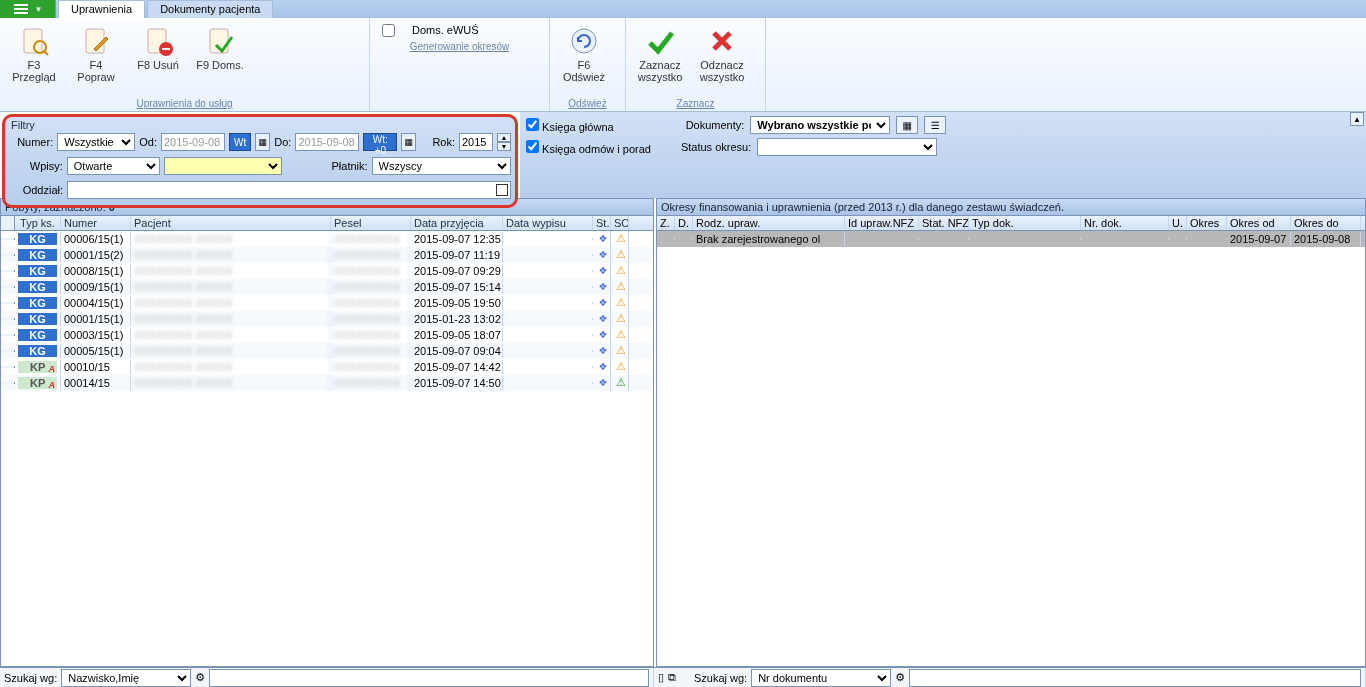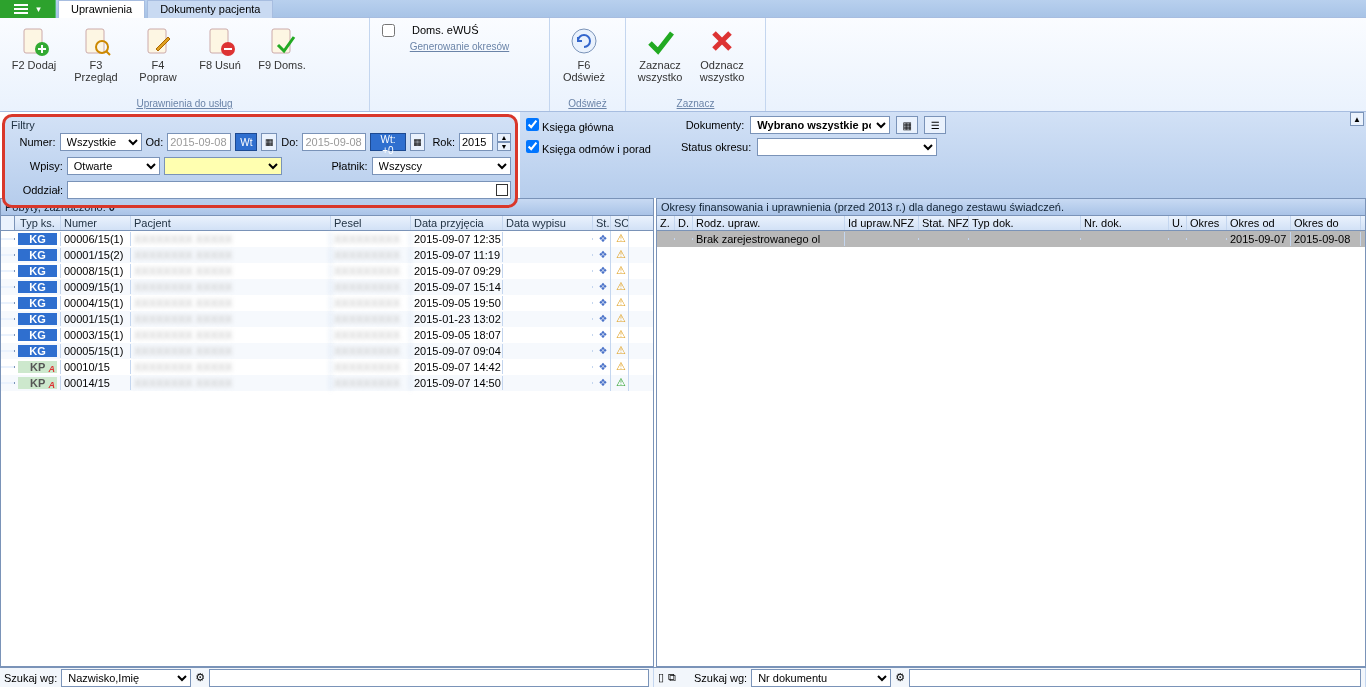--- a/index.html
+++ b/index.html
@@ -115,30 +115,20 @@
   <div class="tabs-filler"></div>
 </div>
 
 <div class="ribbon">
   <div class="ribbon-group" style="width:370px">
     <div class="ribbon-buttons">
       <div class="ribbon-btn">
         <span class="icon">
             <svg width="32" height="32">
               <rect x="6" y="4" width="18" height="24" rx="2" fill="#fdf6e3" stroke="#caa"></rect>
-              <circle cx="24" cy="24" r="7" fill="#3a3"></circle>
-              <path d="M24 20v8M20 24h8" stroke="#fff" stroke-width="2"></path>
-            </svg>
-          </span>
-        <div class="ribbon-btn-label">F2  Dodaj</div>
-      </div>
-      <div class="ribbon-btn">
-        <span class="icon">
-            <svg width="32" height="32">
-              <rect x="6" y="4" width="18" height="24" rx="2" fill="#fdf6e3" stroke="#caa"></rect>
               <circle cx="22" cy="22" r="6" fill="none" stroke="#c80" stroke-width="2"></circle>
               <line x1="26" y1="26" x2="30" y2="30" stroke="#c80" stroke-width="2"></line>
             </svg>
           </span>
         <div class="ribbon-btn-label">F3  Przegląd</div>
       </div>
       <div class="ribbon-btn">
         <span class="icon">
             <svg width="32" height="32">
               <rect x="6" y="4" width="18" height="24" rx="2" fill="#fdf6e3" stroke="#caa"></rect>
@@ -230,21 +220,21 @@
         <span class="flabel" style="width:54px">Numer:</span>
         <select style="width:94px"><option>Wszystkie</option></select>
         <span class="flabel">Od:</span>
         <input class="tfield dim" style="width: 64px;" value="2015-09-08">
         <button class="wt-btn">Wt</button>
         <button class="cal-btn">▦</button>
         <span class="flabel">Do:</span>
         <input class="tfield dim" style="width: 64px;" value="2015-09-08">
         <button class="wt-btn">Wt: +0</button>
         <button class="cal-btn">▦</button>
-        <span class="flabel" style="margin-left:3px">Rok:</span>
+        <span class="flabel" style="margin-left:12px">Rok:</span>
         <input class="tfield" style="width: 34px;" value="2015">
         <div class="spin">
             <button>▲</button>
             <button>▼</button>
           </div>
       </div>
       <div class="filters-row">
         <span class="flabel" style="width:54px">Wpisy:</span>
         <select style="width:94px"><option>Otwarte</option></select>
         <select class="yellow" style="width:118px"><option></option></select>

